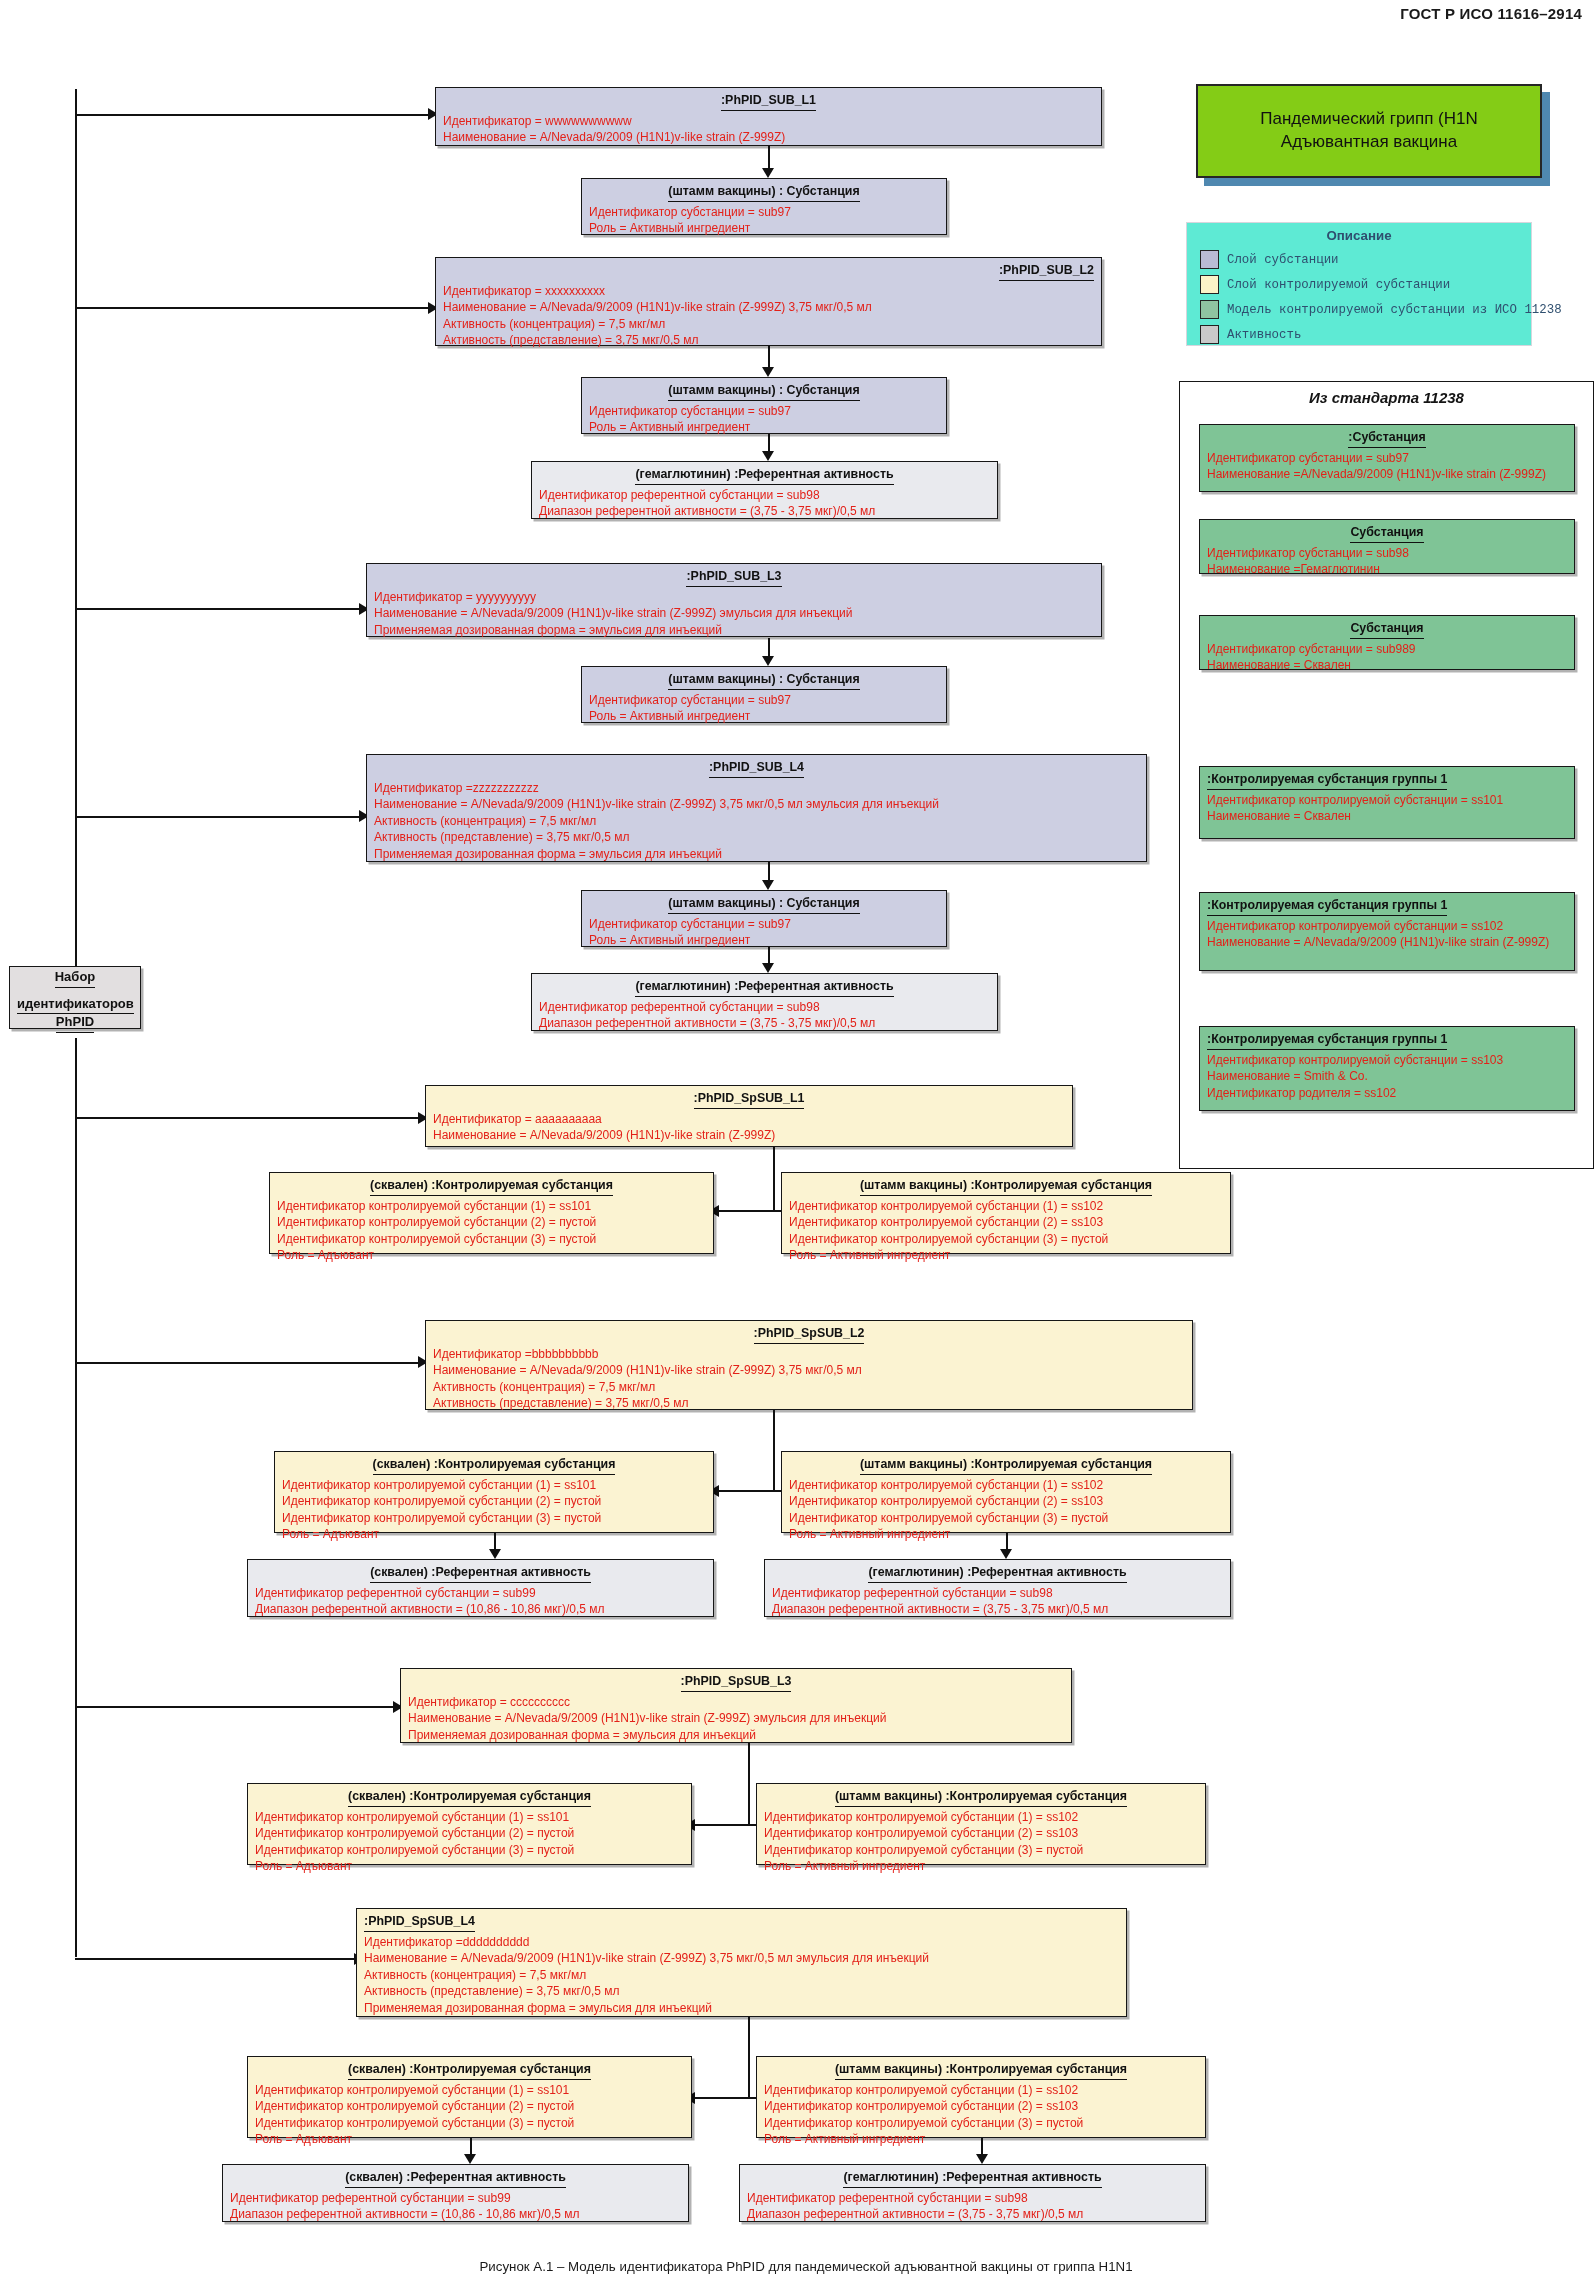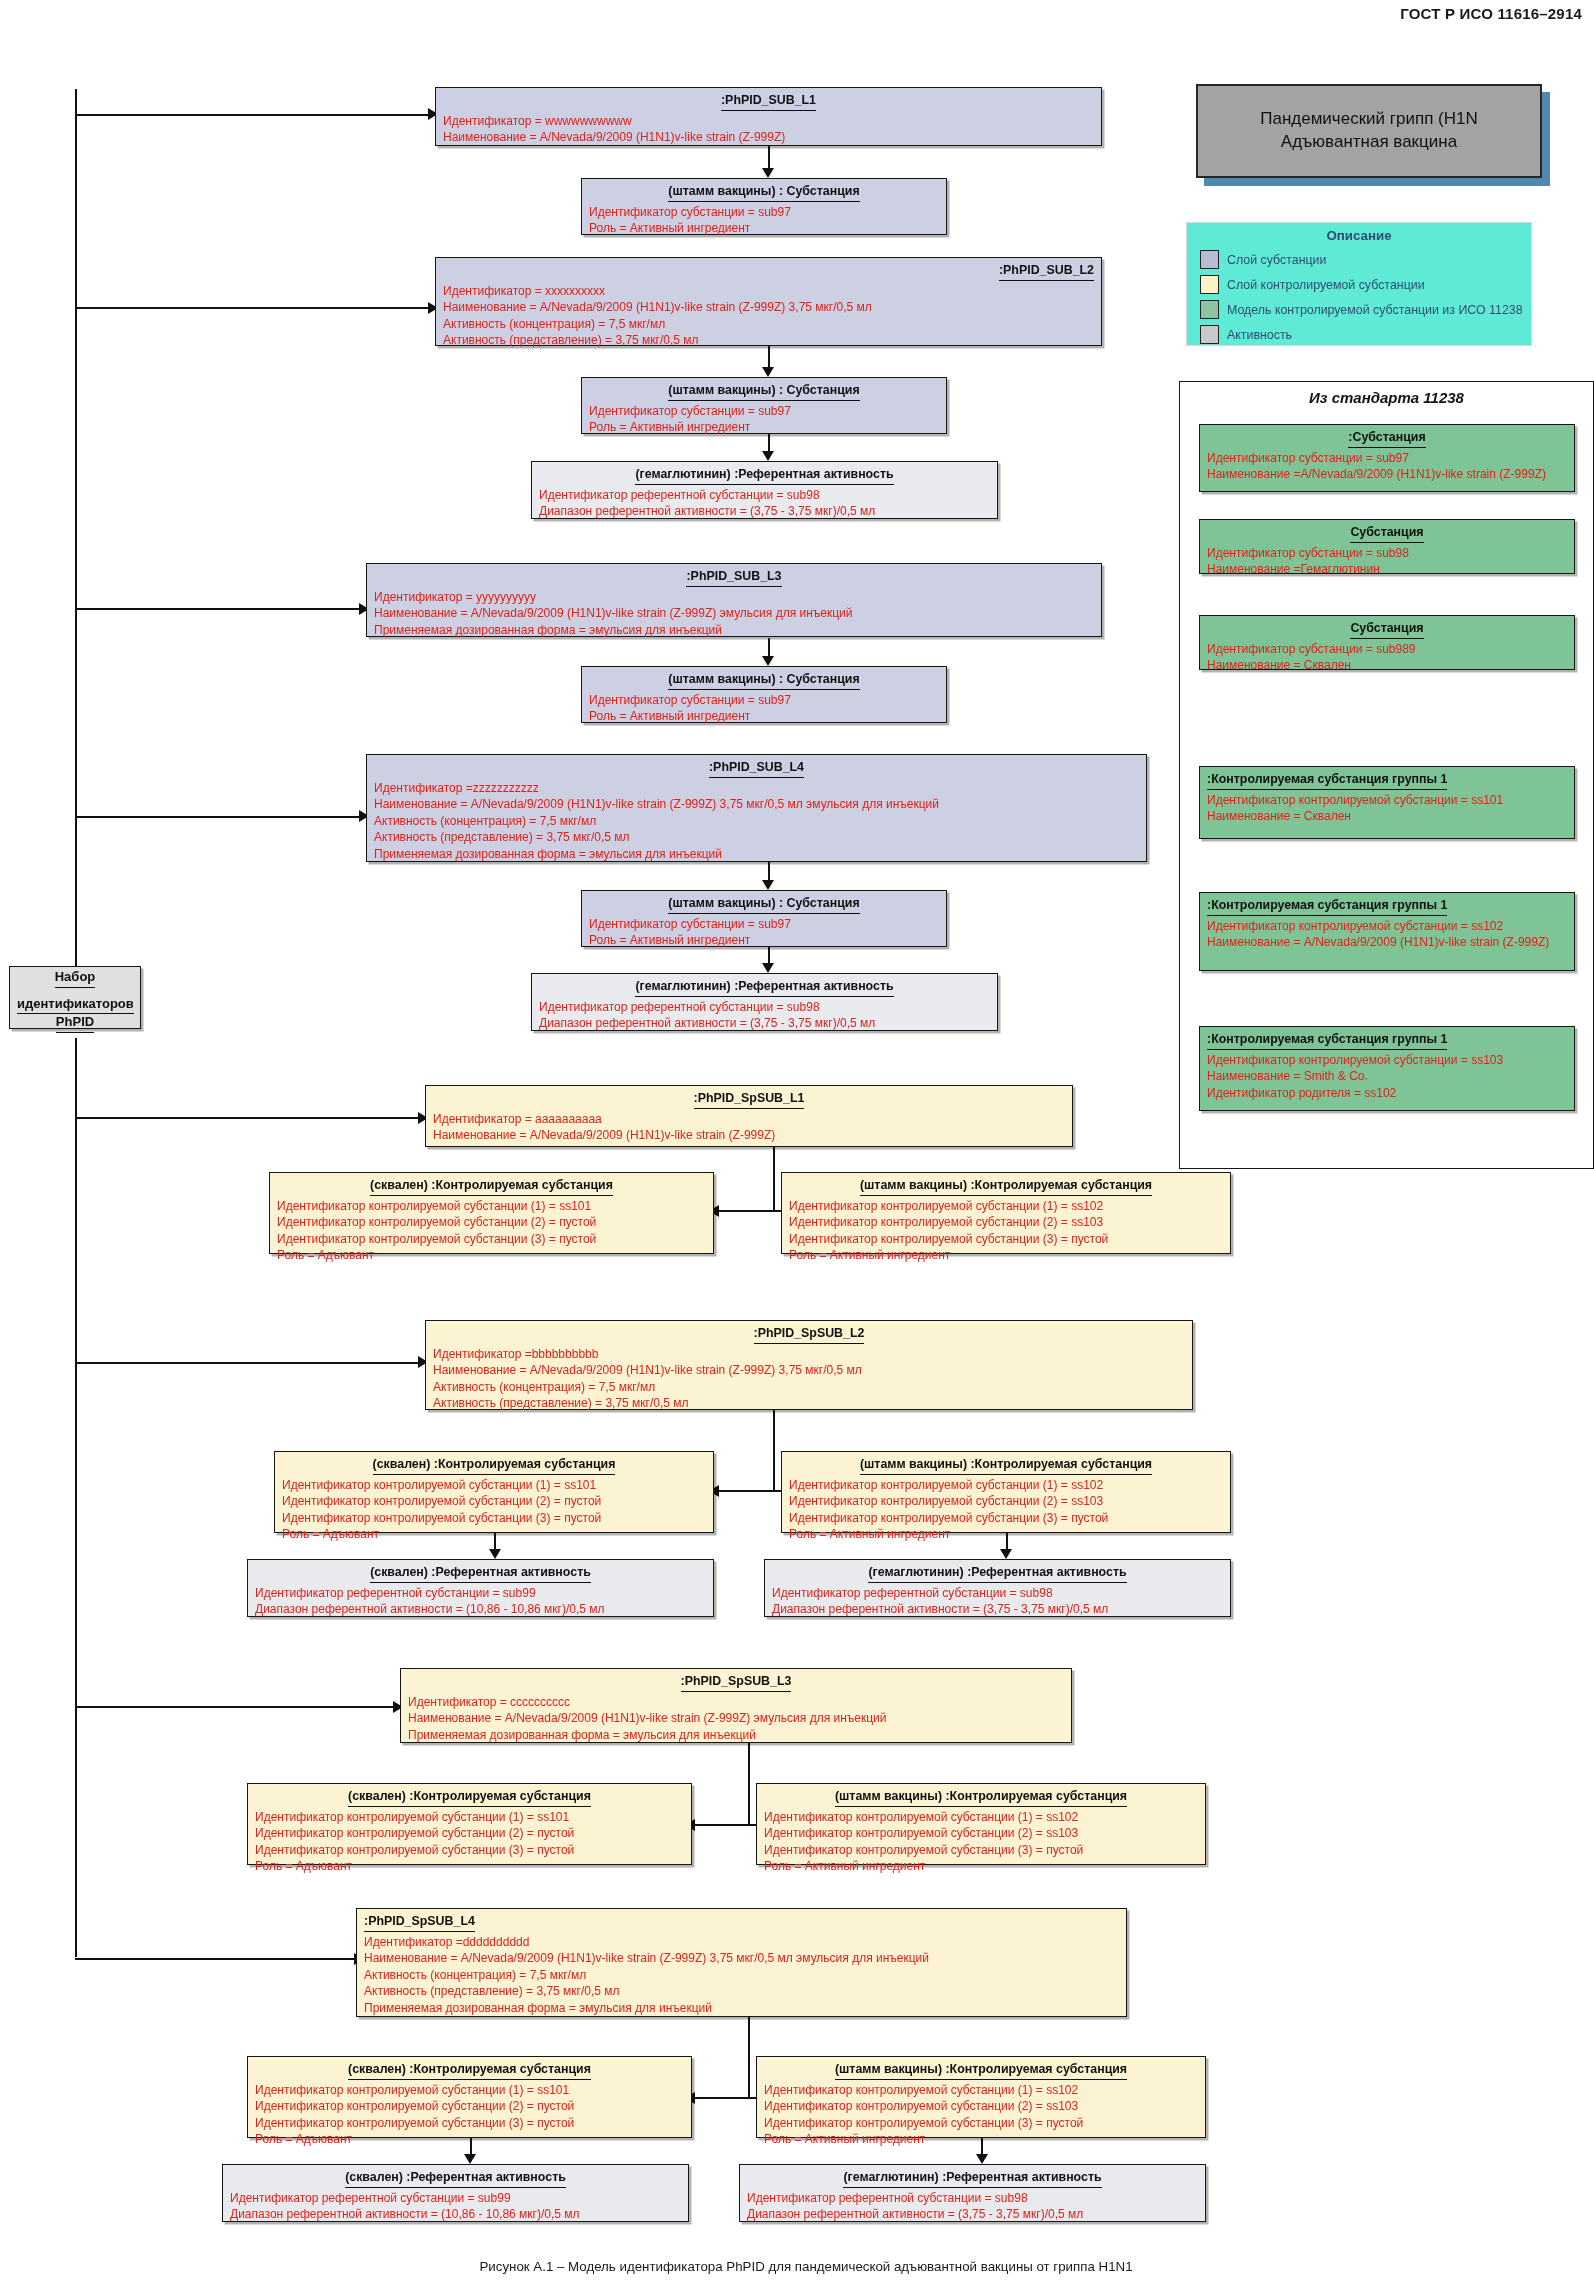--- a/index.html
+++ b/index.html
@@ -111,20 +111,21 @@
     width: 17px;
     height: 17px;
     border: 1px solid #222;
     margin-right: 8px;
     flex: 0 0 auto;
   }
   .legend-label {
     font-size: 12.4px;
     color: #2f4f6f;
     white-space: nowrap;
+    font-family: Liberation Mono, monospace;
   }
 
   
   .iso-frame {
     position: absolute;
     box-sizing: border-box;
     border: 1.5px solid #161616;
     background: #ffffff;
   }
   .iso-frame-title {
@@ -133,21 +134,21 @@
     font-style: italic;
     font-weight: bold;
     color: #141414;
     margin: 7px 0 5px 0;
   }
 
   
   .callout {
     position: absolute;
     box-sizing: border-box;
-    background: #a3a3a3;
+    background: #84cc16;
     border: 2px solid #262626;
     box-shadow: 8px 8px 0 0 #4f88b0;
     display: flex;
     align-items: center;
     justify-content: center;
   }
   .callout-text {
     text-align: center;
     font-size: 17px;
     color: #111111;

